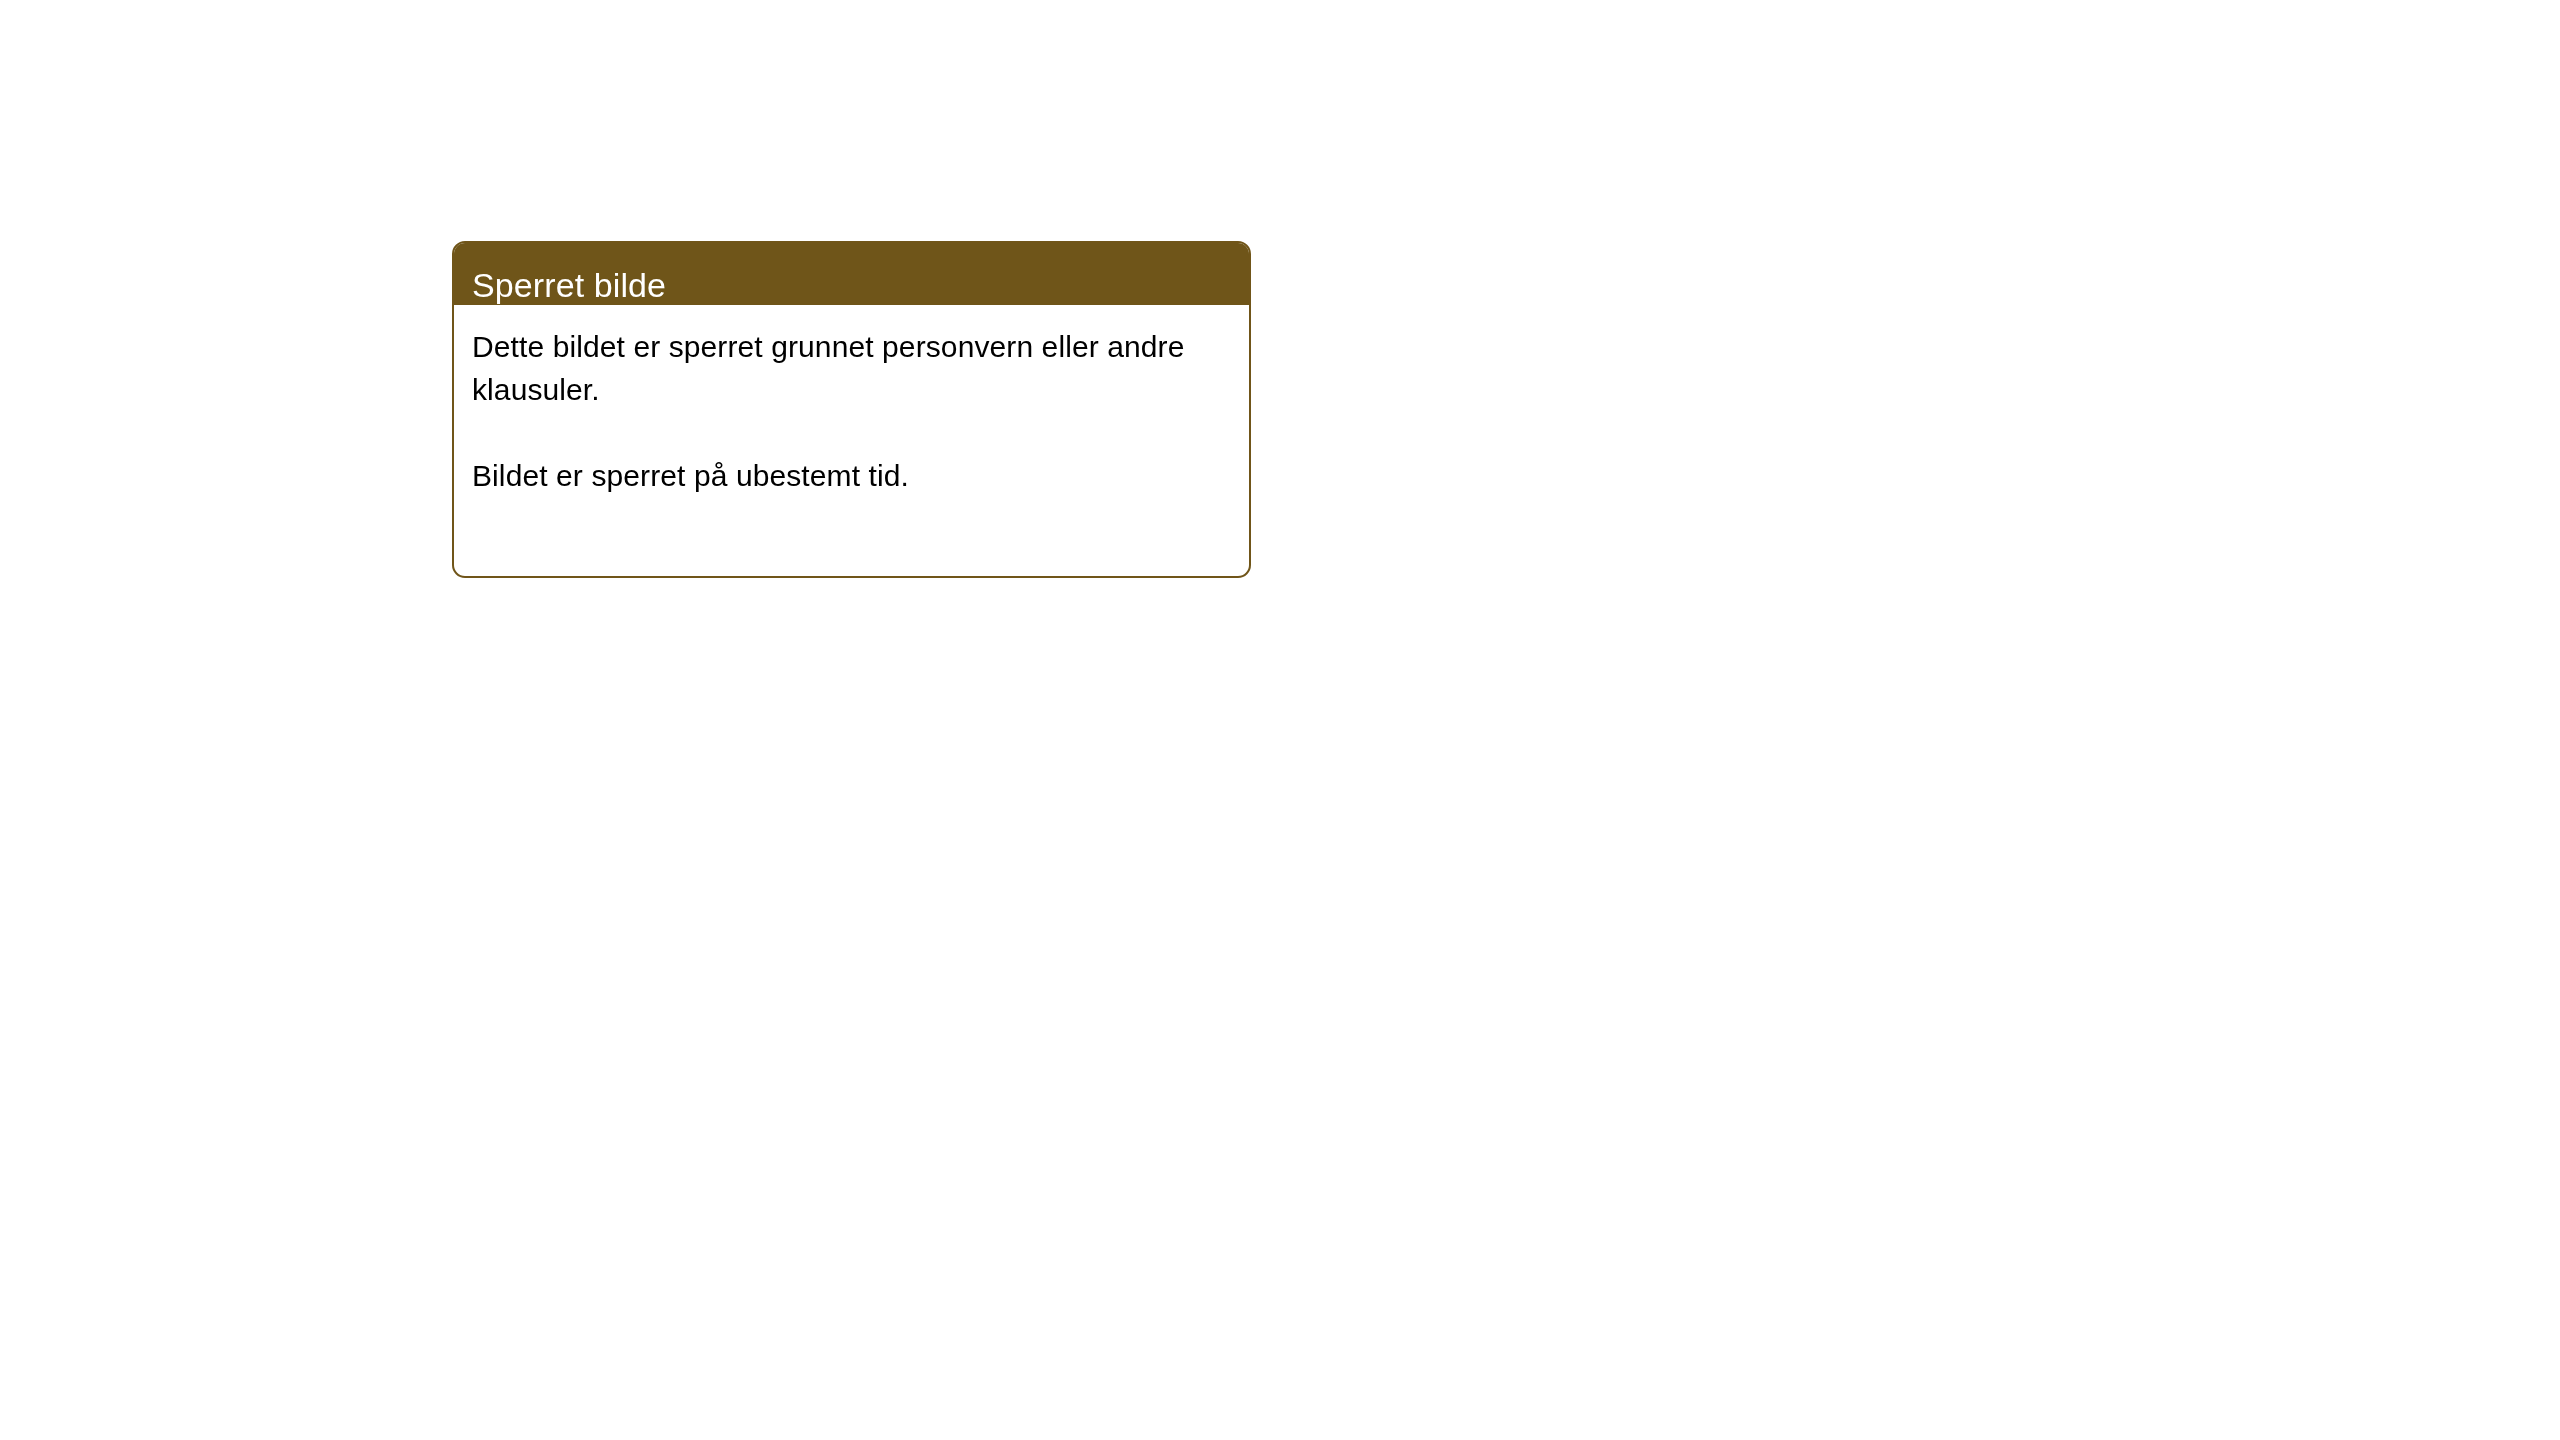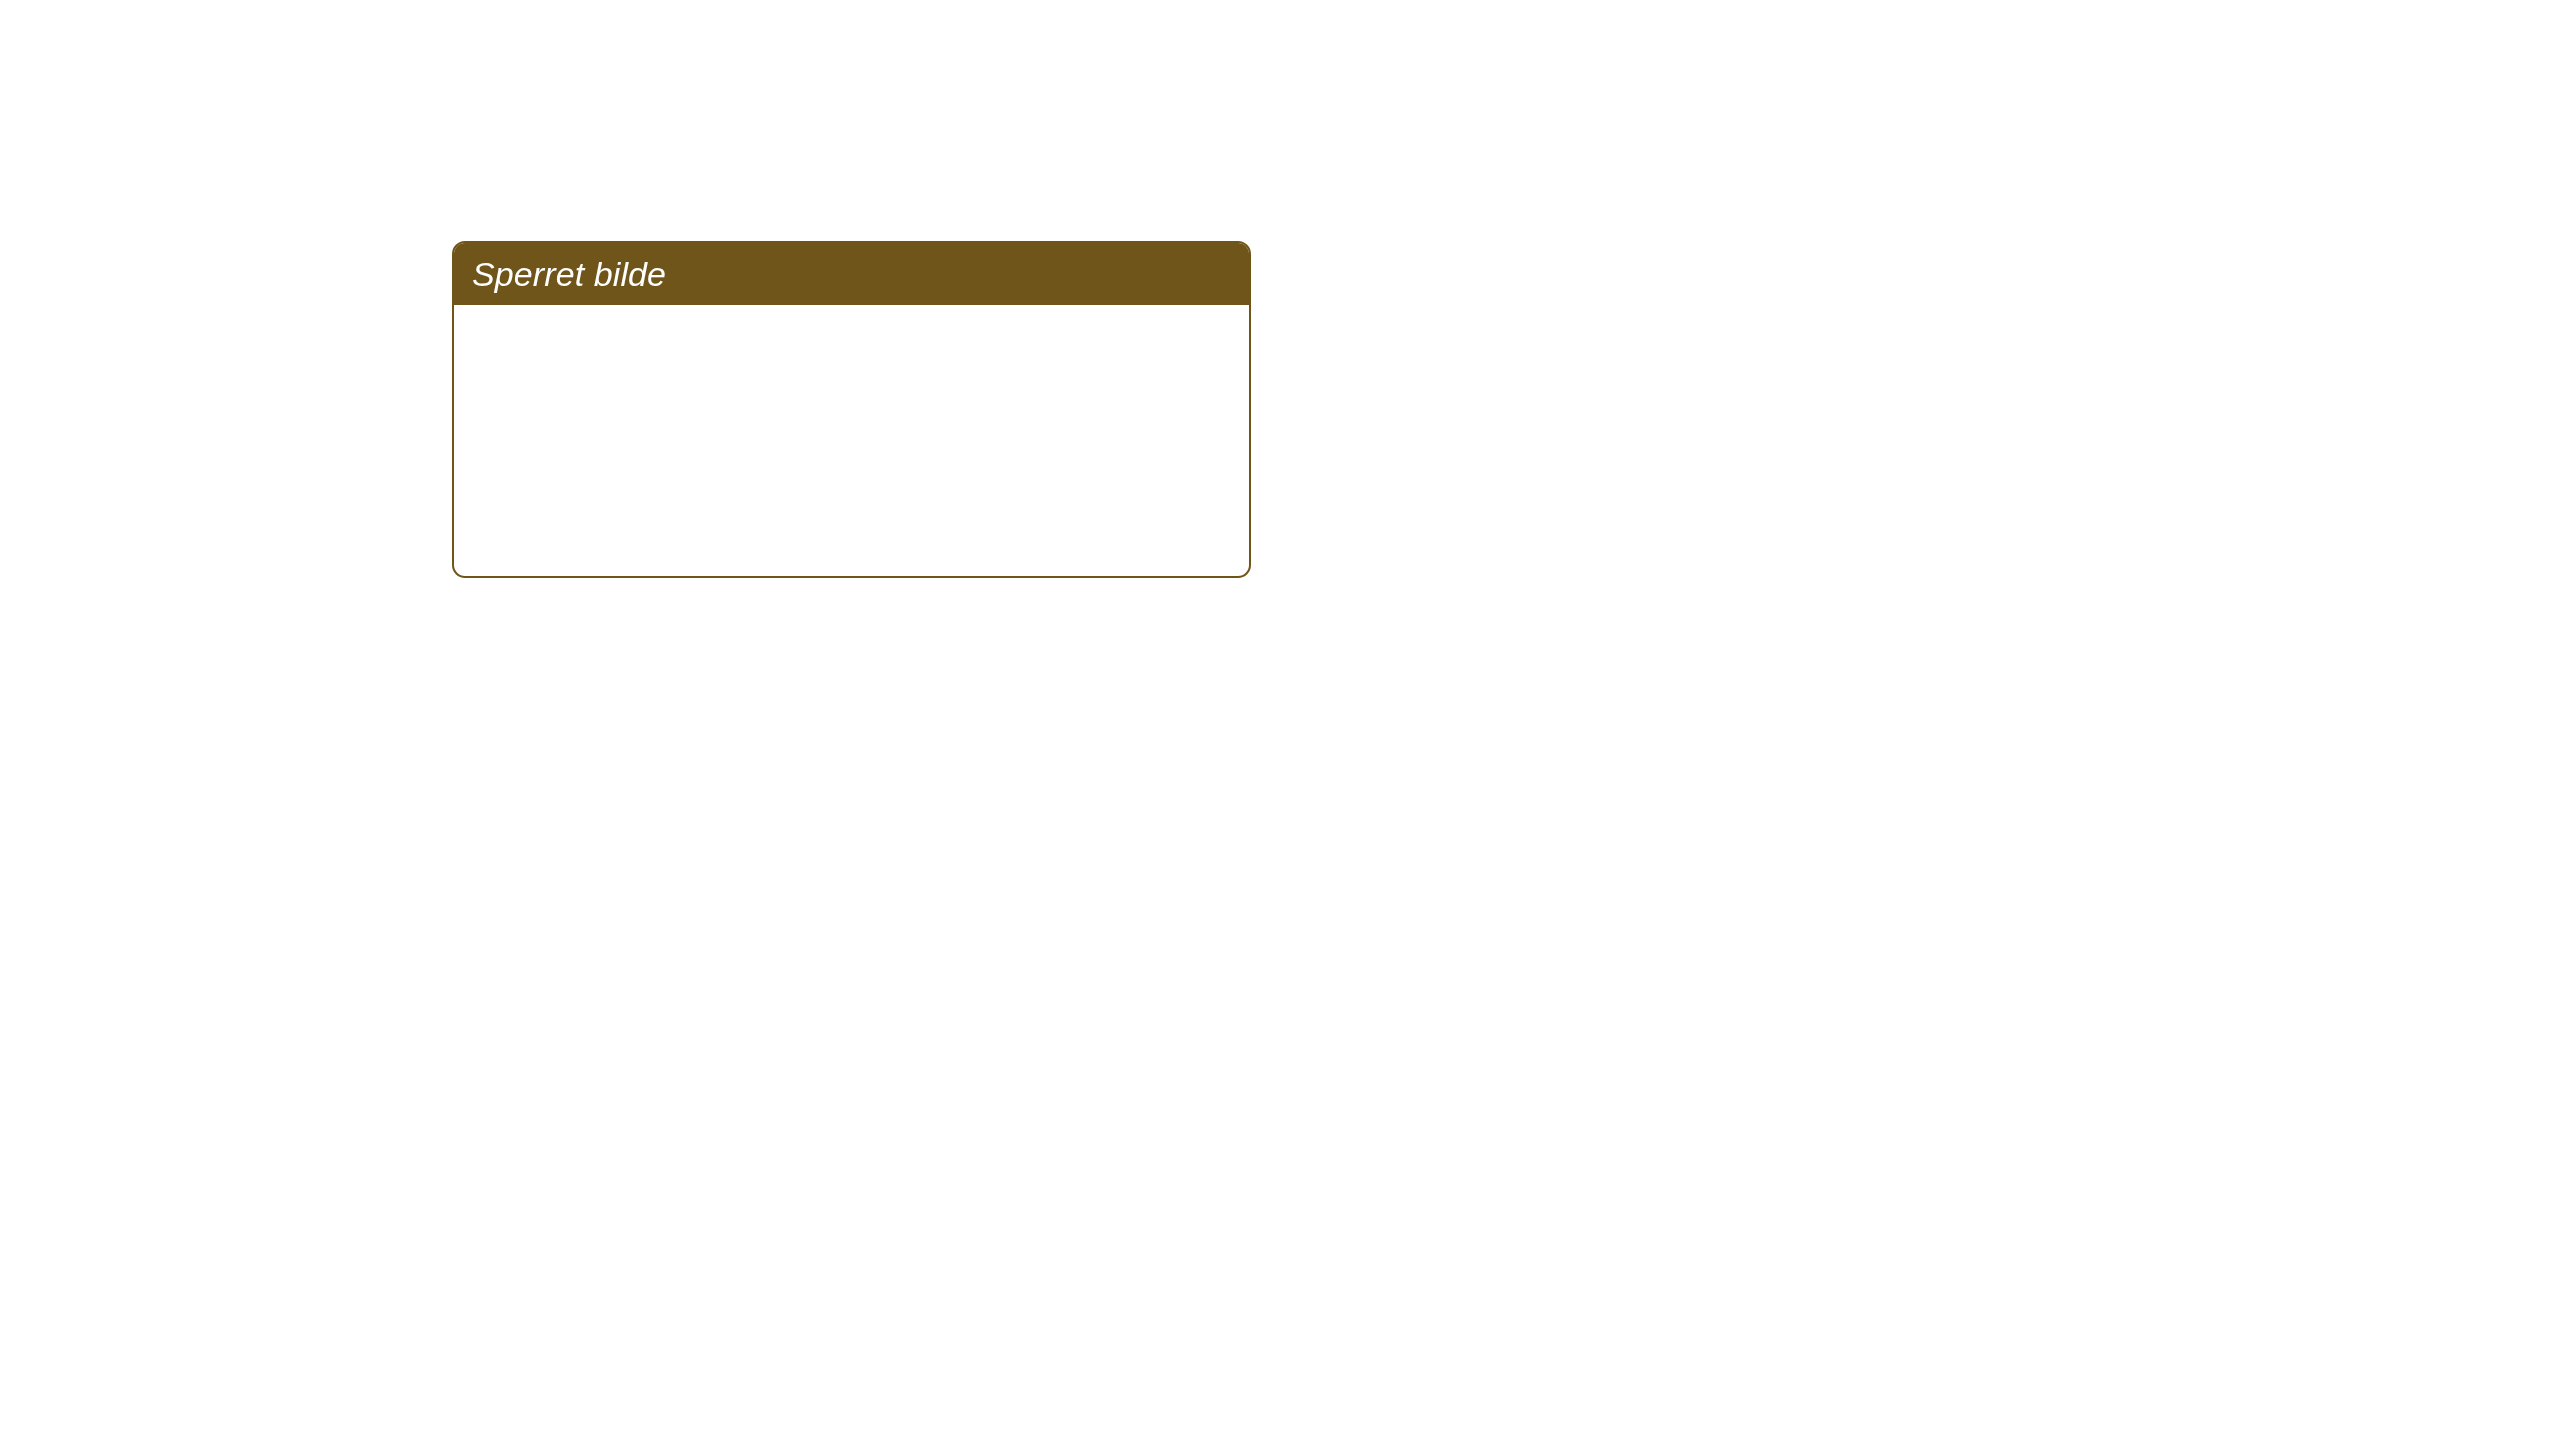--- a/index.html
+++ b/index.html
@@ -37,24 +37,22 @@
     overflow: hidden;
   }
 
   #card-no  { left: 452px; }
   #card-en  { left: 1312px; }
 
   .notice-header {
     height: 62px;
     background: #6f5519;
     display: flex;
-    align-items: center;
     padding: 0 0 0 18px;
     box-sizing: border-box;
-    font-style: italic;
   }
 
   .notice-title {
     color: #ffffff;
     font-size: 34px;
     line-height: 38px;
     font-weight: 400;
     letter-spacing: 0.1px;
     white-space: nowrap;
   }
@@ -79,16 +77,21 @@
 </style>
 </head>
 <body>
 
 <div id="notice-stage">
 
   <section class="notice-card" id="card-no">
     <header class="notice-header">
       <h1 class="notice-title">Sperret bilde</h1>
     </header>
+    <div class="notice-body">
+      <p class="notice-paragraph">Dette bildet er sperret grunnet personvern eller andre klausuler.</p>
+      <div class="paragraph-gap"></div>
+      <p class="notice-paragraph">Bildet er sperret på ubestemt tid.</p>
+    </div>
   </section>
 
 
 </div>
 
 </body></html>

